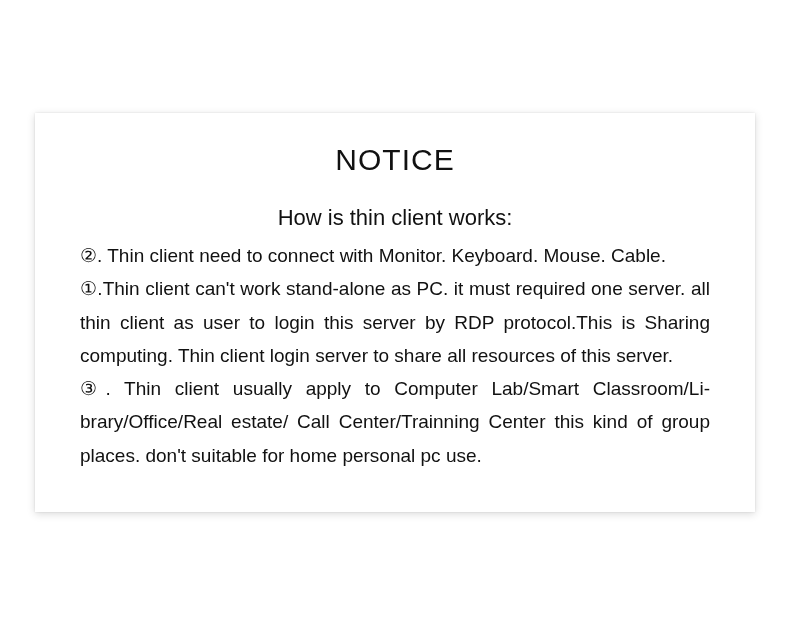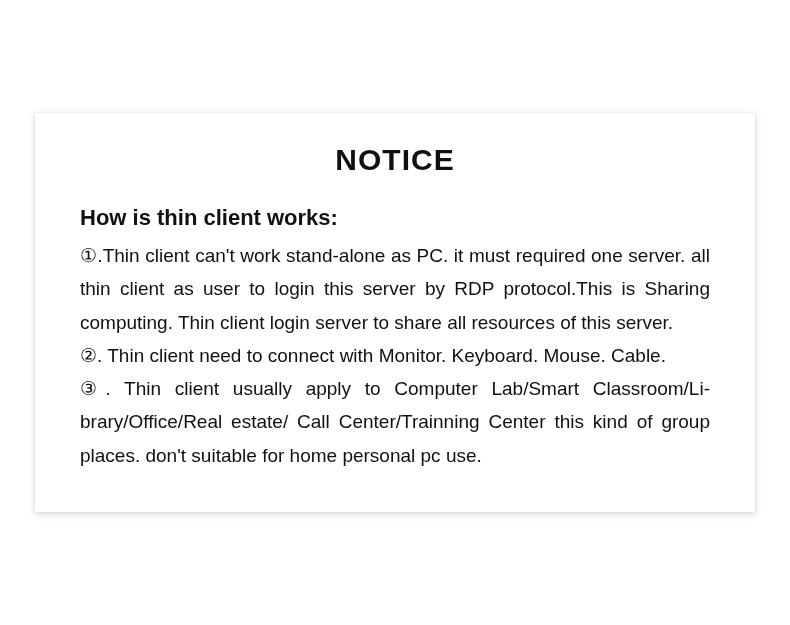--- a/index.html
+++ b/index.html
@@ -18,30 +18,31 @@
     }
     .notice-card {
       width: 720px;
       background: #ffffff;
       box-shadow: 0 2px 8px rgba(0,0,0,0.15), 0 0 2px rgba(0,0,0,0.1);
       padding: 30px 45px 40px 45px;
     }
     .title {
       text-align: center;
       font-size: 30px;
-      font-weight: 700;
+      font-weight: 400;
       letter-spacing: 1px;
       margin-bottom: 28px;
       color: #111;
     }
     .subtitle {
       font-size: 22px;
-      font-weight: 700;
+      font-weight: 400;
       margin-bottom: 8px;
       color: #111;
+      text-align: center;
     }
     .paragraph {
       font-size: 19px;
       line-height: 1.75;
       color: #111;
       text-align: justify;
       text-justify: inter-word;
       hyphens: auto;
       -webkit-hyphens: auto;
     }
@@ -50,21 +51,21 @@
     }
   </style>
 </head>
 <body>
 
 <div class="notice-card">
   <h1 class="title">NOTICE</h1>
   <h2 class="subtitle">How is thin client works:</h2>
 
   <p class="paragraph">
-    <span class="marker">①</span><span>.Thin client can't work stand-alone as PC. it must required one server. all thin client as user to login this server by RDP protocol.This is Sharing computing. Thin client login server to share all resources of this server.</span>
+    <span class="marker">②</span><span>. Thin client need to connect with Monitor. Keyboard. Mouse. Cable.</span>
   </p>
   <p class="paragraph">
-    <span class="marker">②</span><span>. Thin client need to connect with Monitor. Keyboard. Mouse. Cable.</span>
+    <span class="marker">①</span><span>.Thin client can't work stand-alone as PC. it must required one server. all thin client as user to login this server by RDP protocol.This is Sharing computing. Thin client login server to share all resources of this server.</span>
   </p>
   <p class="paragraph">
     <span class="marker">③</span><span>. Thin client usually apply to Computer Lab/Smart Classroom/Li­brary/Office/Real estate/ Call Center/Trainning Center this kind of group places. don't suitable for home personal pc use.</span>
   </p>
 </div>
 
 </body></html>

